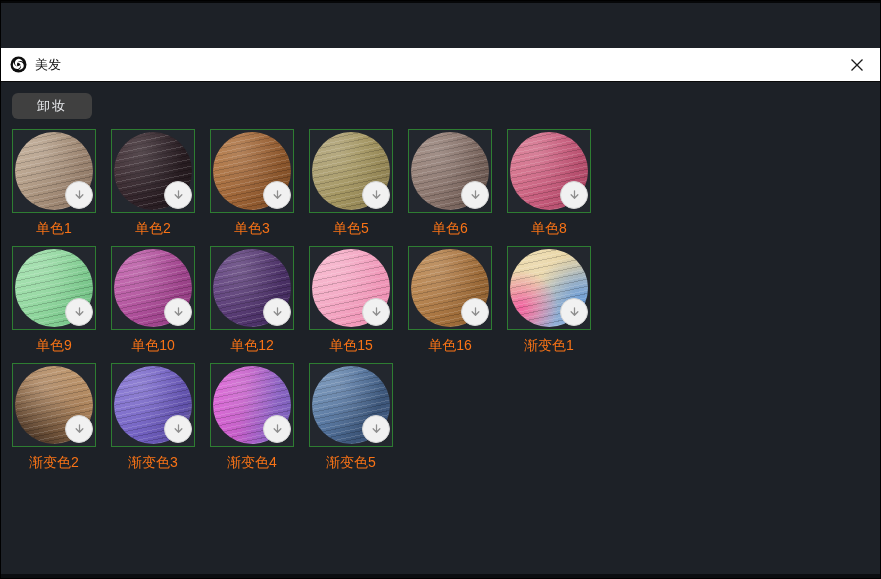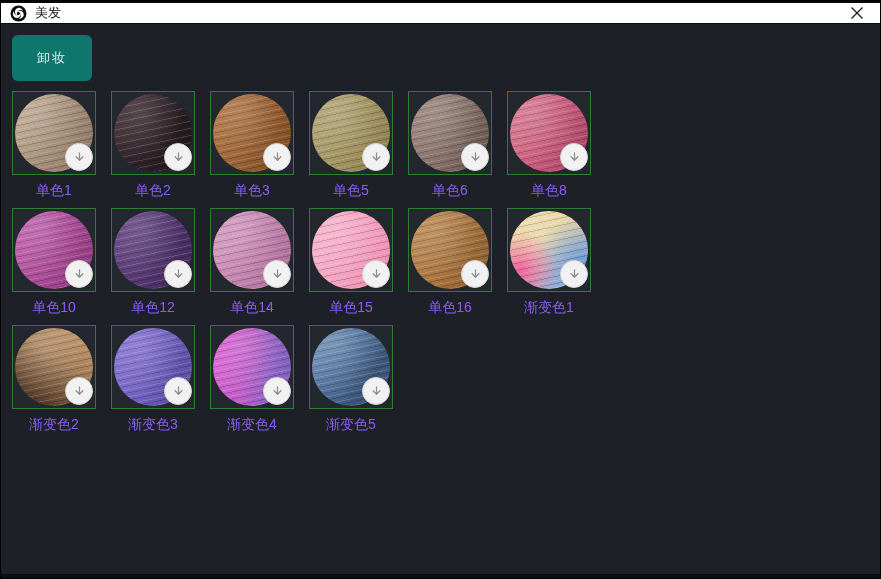--- a/index.html
+++ b/index.html
@@ -11,38 +11,38 @@
     overflow: hidden;
   }
   .frame {
     position: absolute; inset: 0; border: 1px solid #000;
     pointer-events: none; z-index: 50;
   }
   .top-strip {
     width: 100%; height: 3px; background: #060708;
   }
   .titlebar {
-    height: 21px; background: #ffffff;
+    height: 34px; background: #ffffff;
     display: flex; align-items: center;
-    padding: 0 10px; border-bottom: 1px solid #0a0a0a;
+    padding: 0 10px; border-bottom: 1px solid #0a0a0a; margin-top: 45px;
   }
   .titlebar .app-icon { width: 17px; height: 17px; margin-right: 8px; flex: 0 0 auto; }
   .titlebar .title { font-size: 13px; color: #111; }
   .titlebar .close-btn {
     margin-left: auto; width: 28px; height: 24px;
     display: flex; align-items: center; justify-content: center;
     cursor: pointer; background: transparent; border: 0;
   }
   .titlebar .close-btn svg { width: 14px; height: 14px; }
 
   .content { padding: 11px 12px 0 12px; }
   .remove-makeup-btn {
     display: inline-block;
-    width: 80px; height: 46px;
-    background: #0f766e; color: #e8eaed;
+    width: 80px; height: 26px;
+    background: #404040; color: #e8eaed;
     border: 0; border-radius: 6px;
     font-size: 13px; letter-spacing: 2px;
     font-family: "Liberation Sans", "DejaVu Sans", sans-serif;
     cursor: pointer;
   }
 
   .swatch-grid {
     margin-top: 10px;
     display: grid;
     grid-template-columns: repeat(6, 84px);
@@ -78,21 +78,21 @@
     position: absolute; right: 2px; bottom: 3px;
     width: 28px; height: 28px; border-radius: 50%;
     background: #f1f1f1; border: 1px solid #d6d6d6;
     display: flex; align-items: center; justify-content: center;
     cursor: pointer; z-index: 2;
   }
   .download-badge svg { width: 15px; height: 15px; }
   .swatch-label {
     margin-top: 7px;
     text-align: center;
-    font-size: 14px; color: #8b5cf6;
+    font-size: 14px; color: #f97316;
     line-height: 17px;
     white-space: nowrap;
   }
   .bottom-strip {
     position: absolute; left: 0; bottom: 0;
     width: 100%; height: 5px; background: #0b0d10; z-index: 40;
   }
 </style>
 </head>
 <body>
@@ -185,20 +185,31 @@
       <div class="download-badge">
         <svg viewBox="0 0 24 24">
           <path d="M12 4.5 v11 M6.6 10.8 L12 16.4 L17.4 10.8" fill="none" stroke="#8e8e8e" stroke-width="2" stroke-linecap="round" stroke-linejoin="round"></path>
         </svg>
       </div>
     </div>
     <div class="swatch-label">单色8</div>
   </div>
       <div class="swatch-cell">
     <div class="swatch-tile">
+      <div class="swatch-circle" style="background: linear-gradient(115deg, rgb(165, 226, 175) 0%, rgb(140, 212, 154) 50%, rgb(108, 187, 128) 100%);"></div>
+      <div class="download-badge">
+        <svg viewBox="0 0 24 24">
+          <path d="M12 4.5 v11 M6.6 10.8 L12 16.4 L17.4 10.8" fill="none" stroke="#8e8e8e" stroke-width="2" stroke-linecap="round" stroke-linejoin="round"></path>
+        </svg>
+      </div>
+    </div>
+    <div class="swatch-label">单色9</div>
+  </div>
+      <div class="swatch-cell">
+    <div class="swatch-tile">
       <div class="swatch-circle" style="background: linear-gradient(115deg, rgb(200, 104, 178) 0%, rgb(170, 75, 150) 50%, rgb(140, 58, 124) 100%);"></div>
       <div class="download-badge">
         <svg viewBox="0 0 24 24">
           <path d="M12 4.5 v11 M6.6 10.8 L12 16.4 L17.4 10.8" fill="none" stroke="#8e8e8e" stroke-width="2" stroke-linecap="round" stroke-linejoin="round"></path>
         </svg>
       </div>
     </div>
     <div class="swatch-label">单色10</div>
   </div>
       <div class="swatch-cell">
@@ -207,31 +218,20 @@
       <div class="download-badge">
         <svg viewBox="0 0 24 24">
           <path d="M12 4.5 v11 M6.6 10.8 L12 16.4 L17.4 10.8" fill="none" stroke="#8e8e8e" stroke-width="2" stroke-linecap="round" stroke-linejoin="round"></path>
         </svg>
       </div>
     </div>
     <div class="swatch-label">单色12</div>
   </div>
       <div class="swatch-cell">
     <div class="swatch-tile">
-      <div class="swatch-circle" style="background: linear-gradient(115deg, rgb(216, 158, 196) 0%, rgb(195, 131, 174) 50%, rgb(170, 106, 150) 100%);"></div>
-      <div class="download-badge">
-        <svg viewBox="0 0 24 24">
-          <path d="M12 4.5 v11 M6.6 10.8 L12 16.4 L17.4 10.8" fill="none" stroke="#8e8e8e" stroke-width="2" stroke-linecap="round" stroke-linejoin="round"></path>
-        </svg>
-      </div>
-    </div>
-    <div class="swatch-label">单色14</div>
-  </div>
-      <div class="swatch-cell">
-    <div class="swatch-tile">
       <div class="swatch-circle" style="background: linear-gradient(115deg, rgb(248, 185, 206) 0%, rgb(243, 162, 192) 50%, rgb(236, 140, 176) 100%);"></div>
       <div class="download-badge">
         <svg viewBox="0 0 24 24">
           <path d="M12 4.5 v11 M6.6 10.8 L12 16.4 L17.4 10.8" fill="none" stroke="#8e8e8e" stroke-width="2" stroke-linecap="round" stroke-linejoin="round"></path>
         </svg>
       </div>
     </div>
     <div class="swatch-label">单色15</div>
   </div>
       <div class="swatch-cell">

